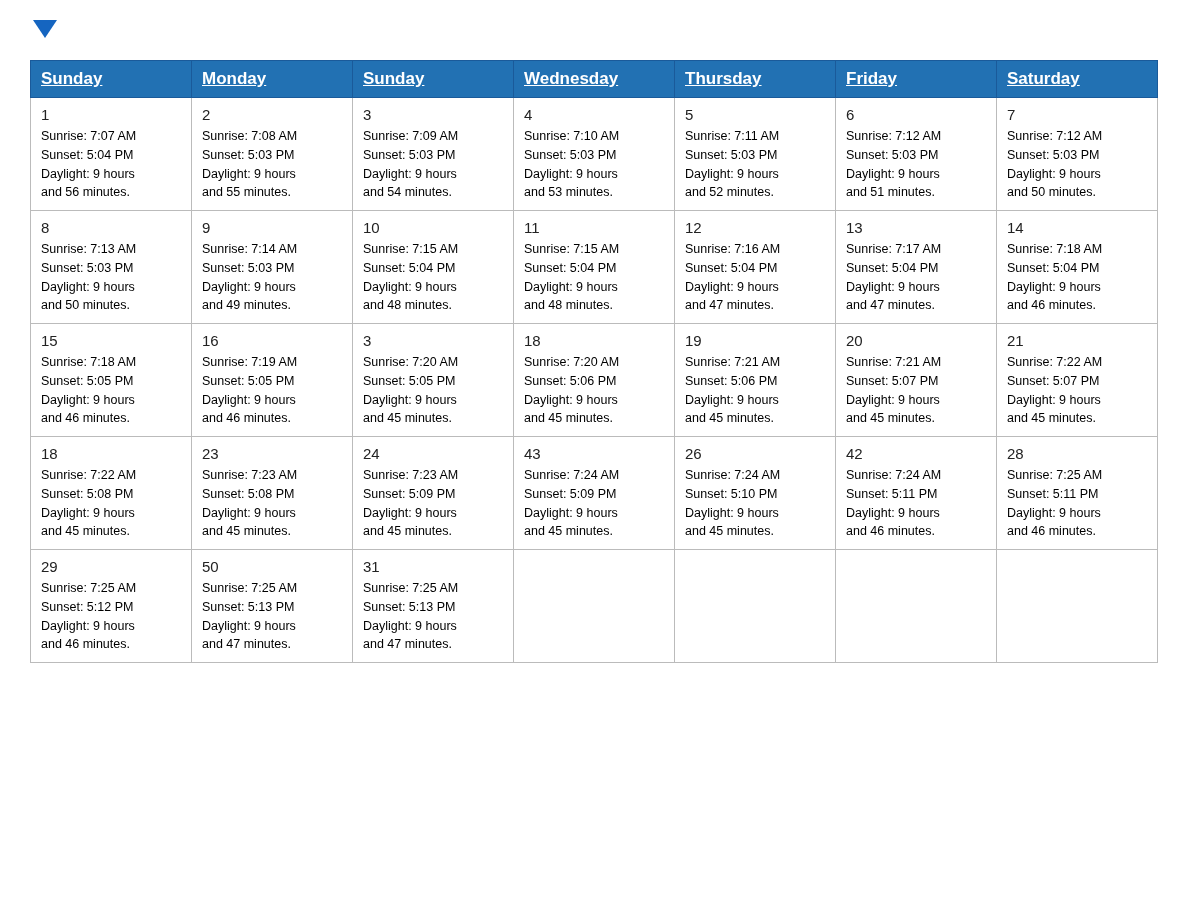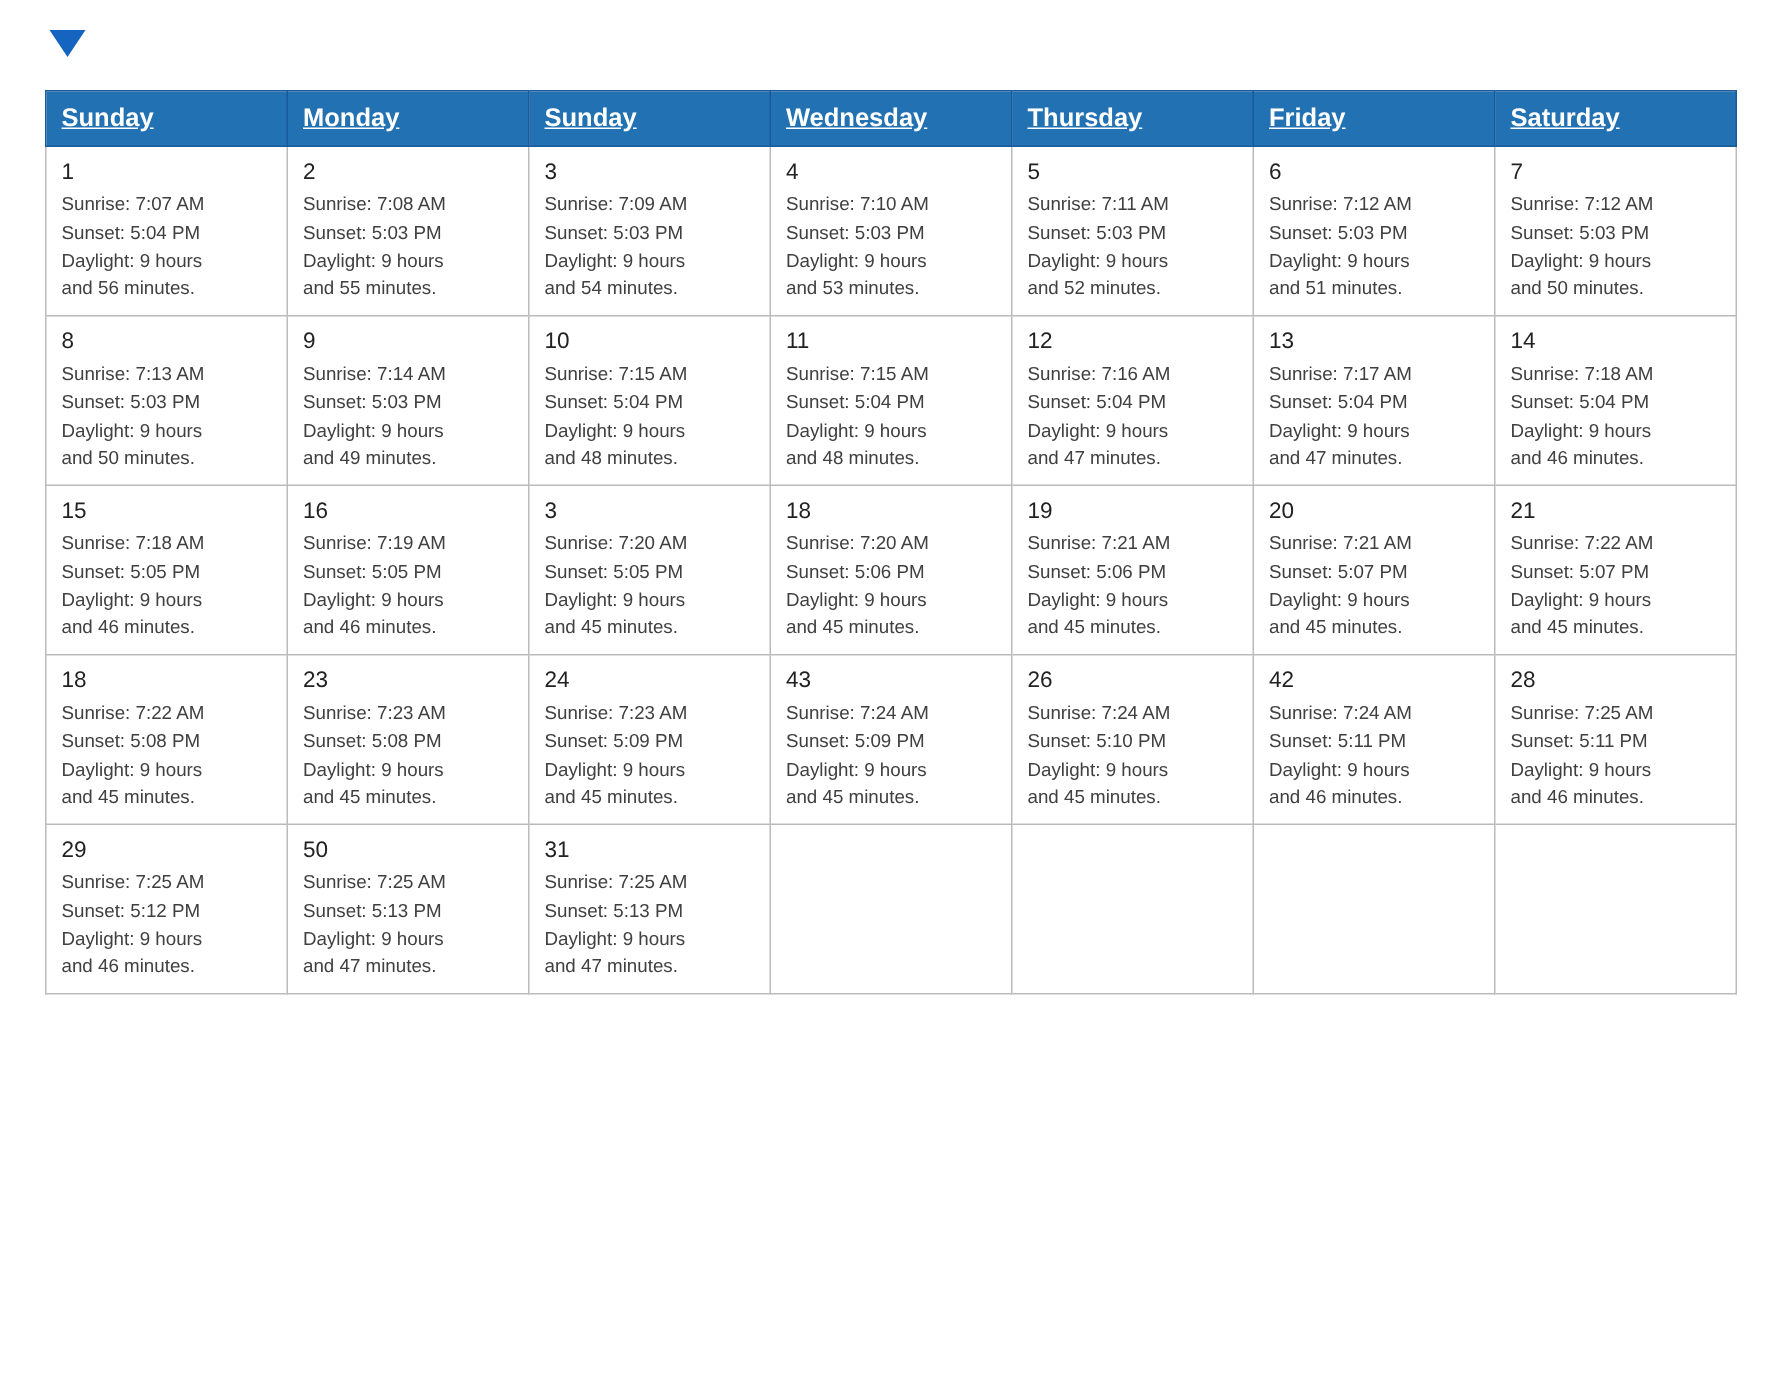--- a/index.html
+++ b/index.html
@@ -63,21 +63,21 @@
     }
     .day-number {
       font-size: 15px;
       font-weight: normal;
       color: #222;
       margin-bottom: 4px;
     }
     .day-info {
       font-size: 12.5px;
       line-height: 1.5;
-      color: #404040;
+      color: #000000;
     }
     .empty-cell {
       background: #fff;
     }
     .logo-row1 {
       display: flex;
       align-items: center;
     }
     .logo-name {
       font-size: 30px;

